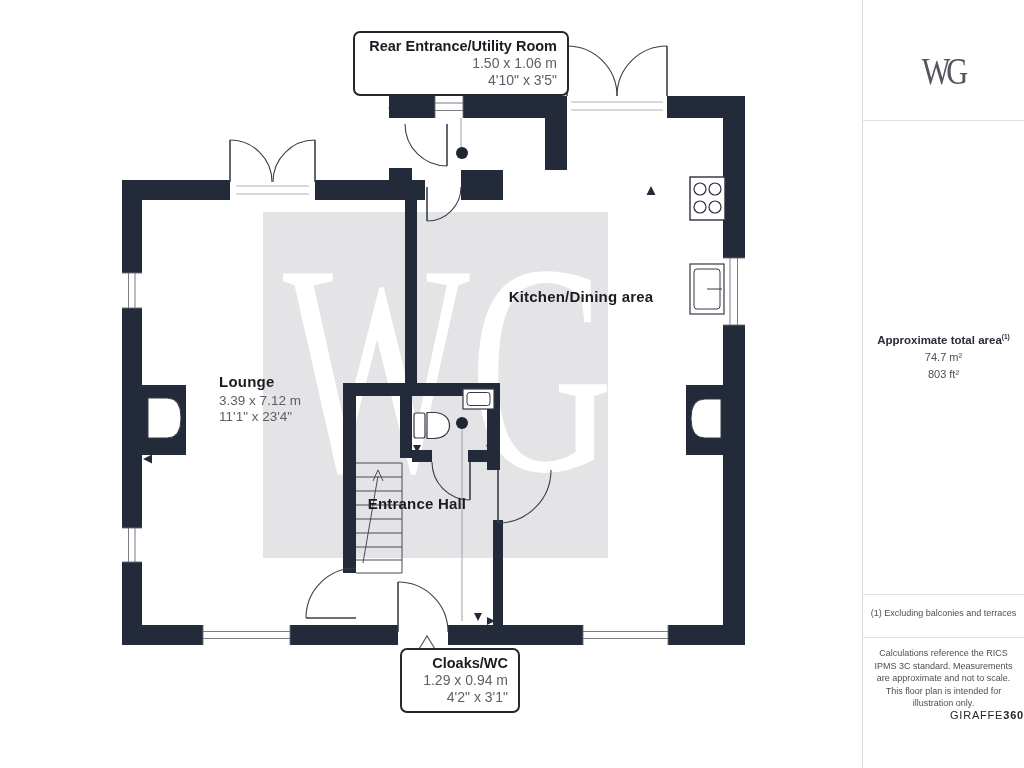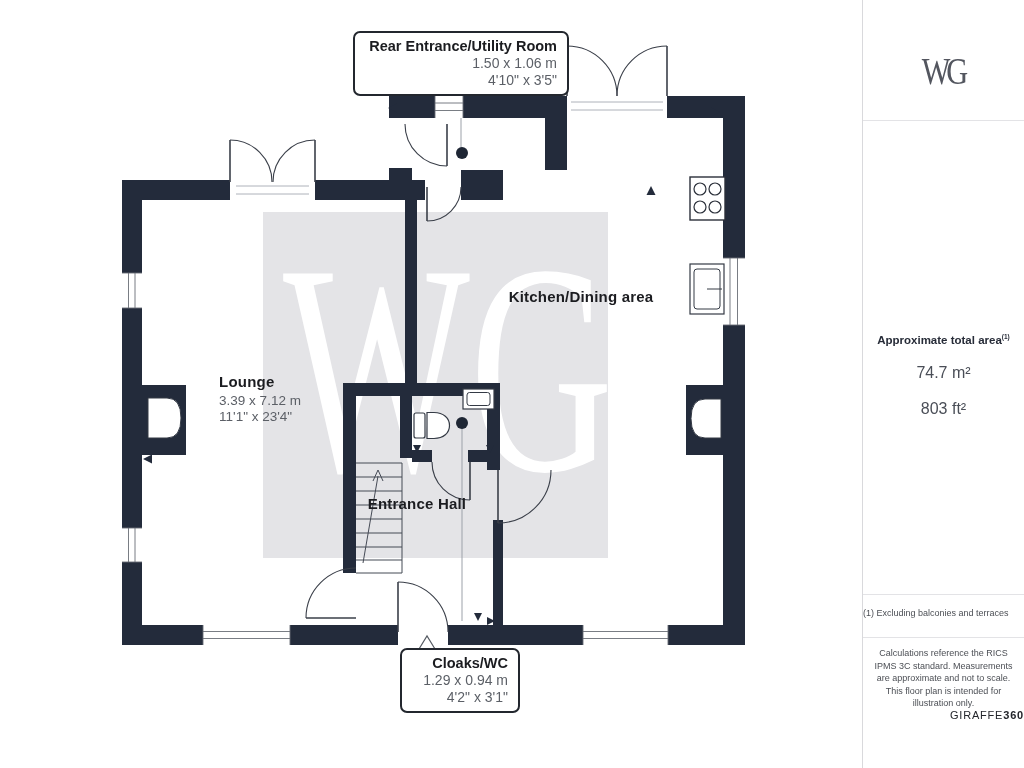--- a/index.html
+++ b/index.html
@@ -21,22 +21,22 @@
   
   .sidebar{position:absolute;left:862px;top:0;width:161px;height:768px;background:#fff;
            border-left:1px solid #d9d9dc;}
   .sidebar .hline{position:absolute;left:0;width:100%;height:1px;background:#e3e3e6;}
   .logo{position:absolute;top:50px;left:0;width:100%;text-align:center;
         font-family:"Liberation Serif",serif;font-size:37px;color:#53565f;}
   .logo .inner{display:inline-block;transform:scaleX(.82);letter-spacing:-0.13em;}
   .area-block{position:absolute;top:333px;left:0;width:100%;text-align:center;}
   .area-title{font-size:11.5px;font-weight:700;color:#272c38;}
   .area-title sup{font-size:6.5px;}
-  .area-val{font-size:16px;color:#4a4e57;margin-top:18px;}
-  .footnote{position:absolute;top:608px;left:0;width:100%;
+  .area-val{font-size:11px;color:#4a4e57;margin-top:5px;}
+  .footnote{position:absolute;top:608px;left:0;width:100%;text-align:center;
             font-size:9px;color:#4c4f55;}
   .disclaimer{position:absolute;top:647px;left:11px;width:139px;text-align:center;
               font-size:9px;line-height:12.5px;color:#4c4f55;}
   .brand{position:absolute;top:709px;left:0;width:100%;text-align:right;font-size:11px;
          letter-spacing:.8px;color:#23252b;}
   .brand .b{font-weight:700;}
 </style>
 </head>
 <body>
 

